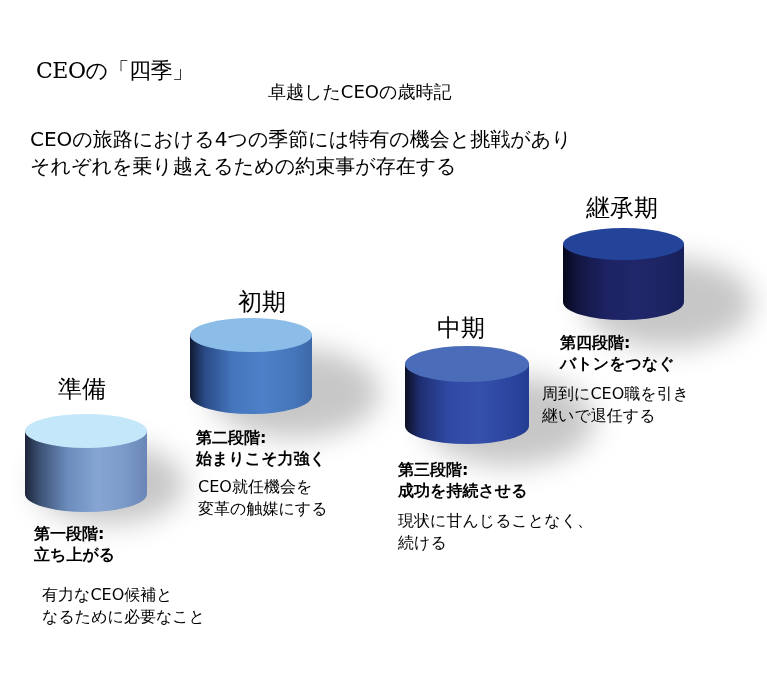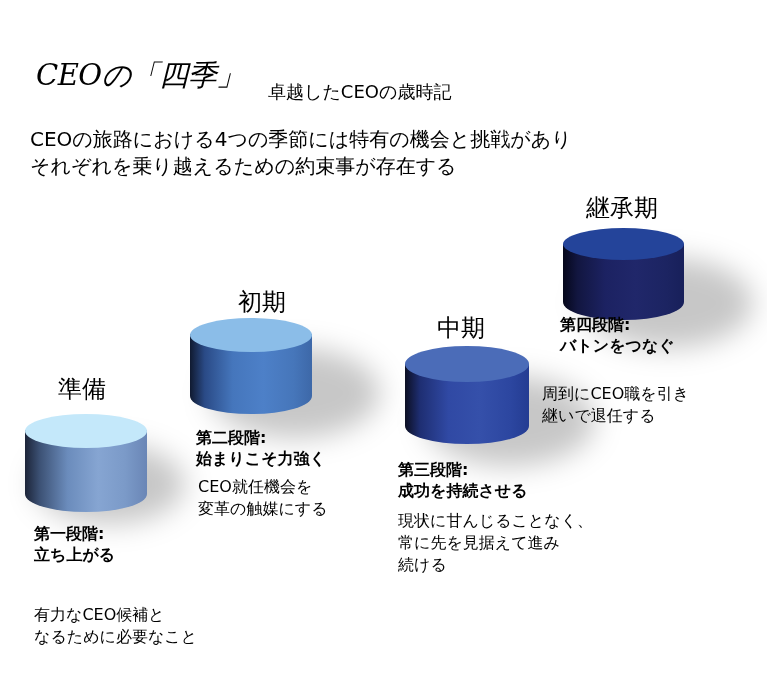--- a/index.html
+++ b/index.html
@@ -1,19 +1,19 @@
 <!DOCTYPE html>
 <html><head>
 <meta charset="utf-8">
 <style>
   html, body { margin:0; padding:0; background:#ffffff; }
   body { width:767px; height:689px; position:relative; overflow:hidden;
          font-family:"DejaVu Sans","Liberation Sans",sans-serif; color:#000; }
   .abs { position:absolute; }
-  .title-main { left:36px; top:56px; font-family:"DejaVu Serif","Liberation Serif",serif; font-size:29px; white-space:nowrap; letter-spacing:-0.5px;font-style:italic; }
+  .title-main { left:36px; top:56px; font-family:"DejaVu Serif","Liberation Serif",serif; font-size:22px; white-space:nowrap; letter-spacing:-0.5px; }
   .title-sub { left:268px; top:80px; font-size:18px; white-space:nowrap; }
   .intro { left:30px; top:126px; font-size:20px; line-height:27px; white-space:nowrap; }
   .season { font-size:24px; white-space:nowrap; }
   .stage-title { font-size:16px; font-weight:bold; line-height:21px; white-space:nowrap; }
   .stage-desc { font-size:16px; line-height:22px; white-space:nowrap; }
 
   .cyl { position:absolute; }
   .cyl .shadow { position:absolute; border-radius:50%; filter:blur(14px); background:rgba(0,0,0,0.22); }
   .cyl .body { position:absolute; left:0; right:0; border-radius:0 0 50% 50% / 0 0 18px 18px; }
   .cyl .top { position:absolute; left:0; right:0; top:0; border-radius:50%; }
@@ -33,21 +33,21 @@
   <div class="abs season" style="left:58px; top:373px;text-align:right;">準備</div>
   <div class="cyl" style="left:25px; top:414px; width:122px; height:98px;">
     <div class="shadow" style="left:10px; top:30px; width:150px; height:80px;"></div>
     <div class="body" style="top:16px; height:82px; background:linear-gradient(to right,#1c2438 0%,#3c5174 12%,#6b8cbc 35%,#86a5d2 60%,#7b9ac8 82%,#6a86b6 100%);"></div>
     <div class="top" style="height:34px; background:#c4e8fa;"></div>
   </div>
   <div class="abs stage-title" style="left:34px; top:523px;">
     <div>第一段階:</div>
     <div>立ち上がる</div>
   </div>
-  <div class="abs stage-desc" style="left:34px; top:584px;margin-top:20px;">
+  <div class="abs stage-desc" style="left:42px; top:584px;">
     <div>有力なCEO候補と</div>
     <div>なるために必要なこと</div>
   </div>
 </div>
 
 <div>
   <div class="abs season" style="left:228px; top:286px;margin-left:10px;">初期</div>
   <div class="cyl" style="left:190px; top:318px; width:122px; height:96px;">
     <div class="shadow" style="left:20px; top:30px; width:170px; height:90px;"></div>
     <div class="body" style="top:16px; height:80px; background:linear-gradient(to right,#101a30 0%,#2a4a86 12%,#4576bc 35%,#4d80c8 60%,#4676ba 85%,#3d68a8 100%);"></div>
@@ -69,33 +69,32 @@
     <div class="shadow" style="left:20px; top:30px; width:170px; height:90px;"></div>
     <div class="body" style="top:18px; height:80px; background:linear-gradient(to right,#0c0f22 0%,#1e2e72 12%,#3049a4 35%,#3550aa 60%,#2c46a0 85%,#243c92 100%);"></div>
     <div class="top" style="height:36px; background:#4b6cb8;"></div>
   </div>
   <div class="abs stage-title" style="left:398px; top:459px;">
     <div>第三段階:</div>
     <div>成功を持続させる</div>
   </div>
   <div class="abs stage-desc" style="left:398px; top:510px;">
     <div>現状に甘んじることなく、</div>
-    <div>常に先を見据えて進み</div>
     <div>続ける</div>
   </div>
 </div>
 
 <div>
   <div class="abs season" style="left:586px; top:192px;">継承期</div>
   <div class="cyl" style="left:563px; top:228px; width:121px; height:92px;">
     <div class="shadow" style="left:20px; top:30px; width:170px; height:90px;"></div>
     <div class="body" style="top:16px; height:76px; background:linear-gradient(to right,#05071a 0%,#121640 12%,#1c2262 35%,#20276a 60%,#1c2462 85%,#18205a 100%);"></div>
     <div class="top" style="height:32px; background:#24449a;"></div>
   </div>
-  <div class="abs stage-title" style="left:560px; top:314px;">
+  <div class="abs stage-title" style="left:560px; top:332px;">
     <div>第四段階:</div>
     <div>バトンをつなぐ</div>
   </div>
   <div class="abs stage-desc" style="left:542px; top:383px;">
     <div>周到にCEO職を引き</div>
     <div>継いで退任する</div>
   </div>
 </div>
 
 </body></html>

